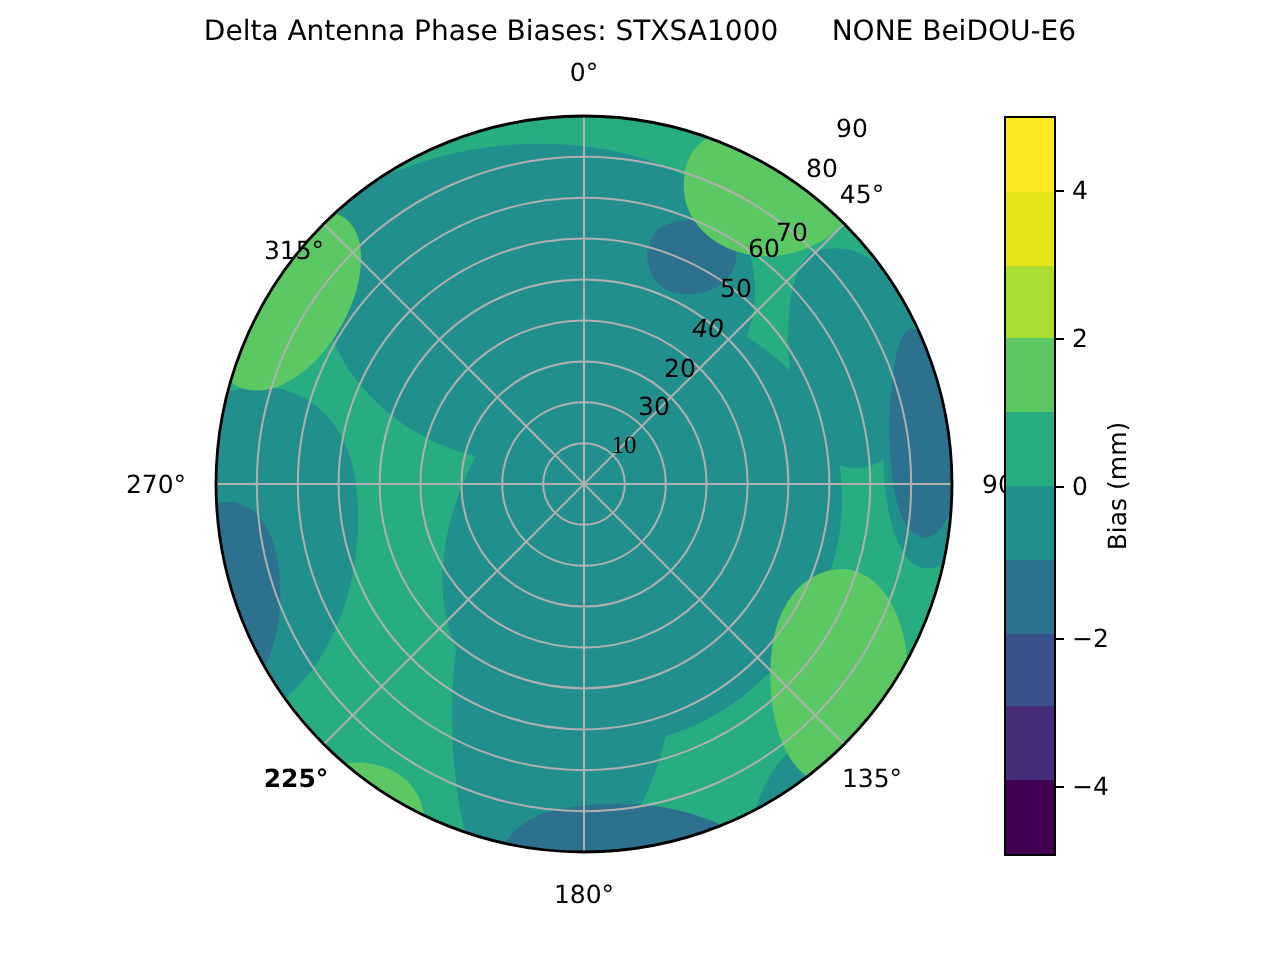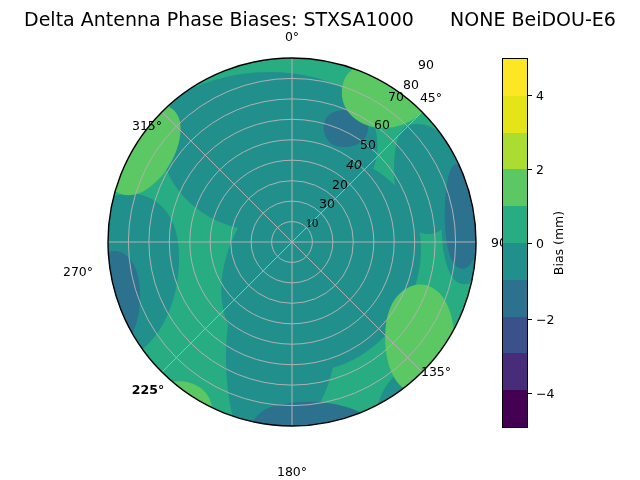--- a/index.html
+++ b/index.html
@@ -15,21 +15,21 @@
     font-family: "DejaVu Sans", "Liberation Sans", sans-serif;
     overflow: hidden;
   }
   
   #chart-title {
     position: absolute;
     left: 0;
     top: 8px;
     width: 640px;
     text-align: center;
-    font-size: 19px;
+    font-size: 14px;
     color: #000000;
     white-space: pre;
     letter-spacing: 0px;
   }
   
   #polar-axes {
     position: absolute;
     left: 106px;
     top: 56px;
     width: 372px;
@@ -184,33 +184,33 @@
         <line x1="55.9" y1="55.9" x2="316.1" y2="316.1"></line>
         <line x1="316.1" y1="55.9" x2="55.9" y2="316.1"></line>
       </g>
 
       <circle cx="186" cy="186" r="184" fill="none" stroke="#000000" stroke-width="1.4"></circle>
     </svg>
 
     <div class="theta-label" style="left:186px; top:-20px;">0°</div>
     <div class="theta-label" style="left:325px; top:41px;">45°</div>
     <div class="theta-label" style="left:393px; top:186px;">90</div>
-    <div class="theta-label" style="left:330px; top:315px;">135°</div>
-    <div class="theta-label" style="left:186px; top:391px;margin-top:24px;">180°</div>
+    <div class="theta-label" style="left:330px; top:333px;">135°</div>
+    <div class="theta-label" style="left:186px; top:391px;">180°</div>
     <div class="theta-label" style="left:42px; top:333px;font-weight:bold;">225°</div>
-    <div class="theta-label" style="left:-28px; top:186px;margin-top:29px;">270°</div>
+    <div class="theta-label" style="left:-28px; top:186px;">270°</div>
     <div class="theta-label" style="left:41px; top:41px;margin-top:28px;">315°</div>
 
     <div class="r-label" style="left:206px; top:167px;font-family:Liberation Serif, serif;">10</div>
     <div class="r-label" style="left:221px; top:147px;">30</div>
     <div class="r-label" style="left:234px; top:128px;">20</div>
     <div class="r-label" style="left:248px; top:108px;font-style:italic;">40</div>
     <div class="r-label" style="left:262px; top:88px;">50</div>
     <div class="r-label" style="left:276px; top:68px;">60</div>
-    <div class="r-label" style="left:290px; top:40px;">70</div>
+    <div class="r-label" style="left:290px; top:60px;">70</div>
     <div class="r-label" style="left:305px; top:28px;">80</div>
     <div class="r-label" style="left:320px; top:8px;">90</div>
   </div>
 
   <div id="colorbar-wrap">
     <div id="colorbar-strip">
         <div class="cb-band" style="background: rgb(68, 1, 84);"></div>
         <div class="cb-band" style="background: rgb(71, 44, 122);"></div>
         <div class="cb-band" style="background: rgb(59, 81, 139);"></div>
         <div class="cb-band" style="background: rgb(44, 113, 142);"></div>

